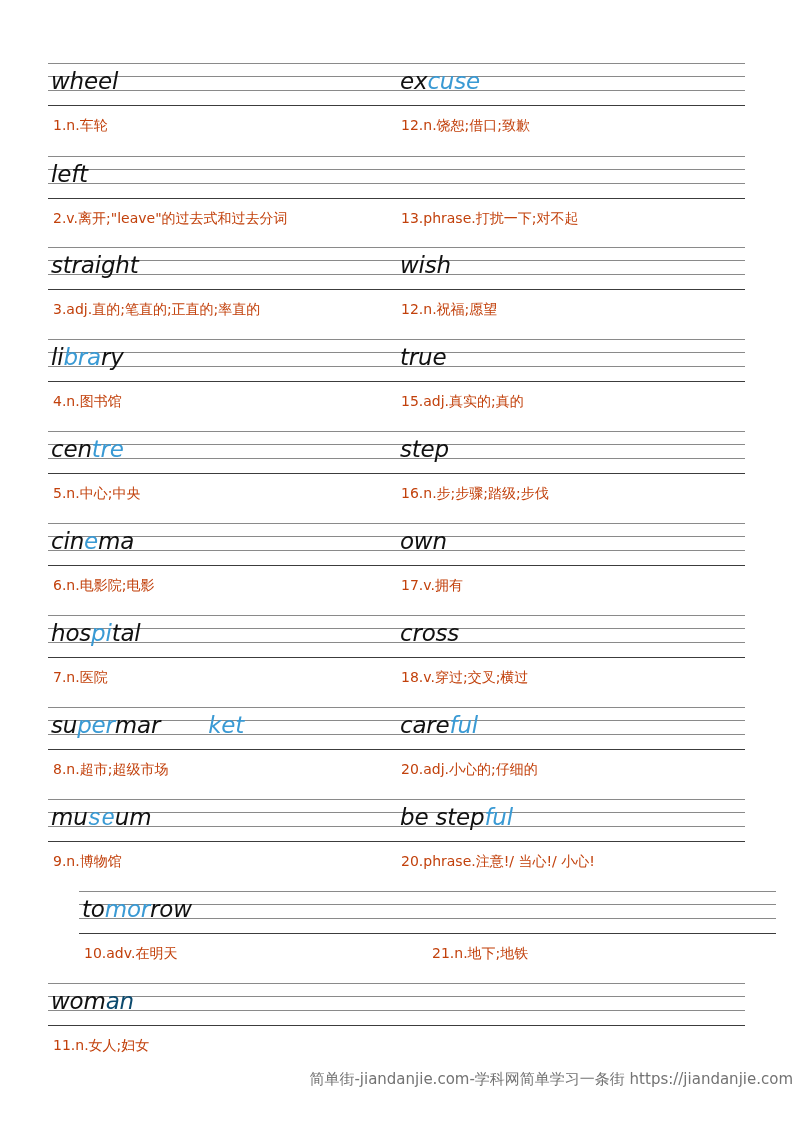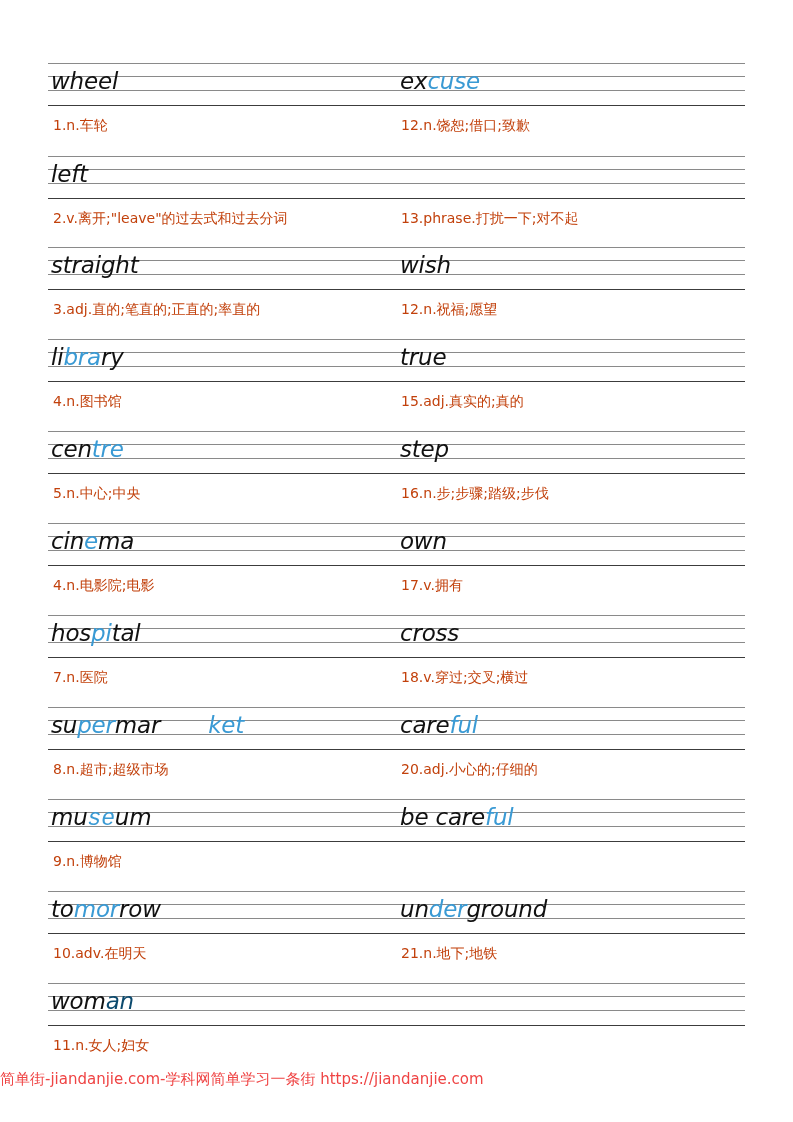--- a/index.html
+++ b/index.html
@@ -14,22 +14,22 @@
   .word { position: absolute; top: 4px; font-style: italic; font-size: 23px;
           line-height: 28px; white-space: nowrap; color: #111;
           font-family: "DejaVu Sans", sans-serif; letter-spacing: -0.2px; }
   .word .hl { color: #3a9ad4; }
   .word.left { left: 3px; }
   .word.right { left: 352px; }
   .def { position: absolute; top: 52px; font-size: 14px; line-height: 20px;
          white-space: nowrap; color: #c2410c; font-family: "DejaVu Sans", sans-serif; }
   .def.left { left: 5px; }
   .def.right { left: 353px; }
-  .footer { position: absolute; top: 1070px; left: 0; width: 793px; text-align: left;
-            font-size: 15px; color: #ef4444; font-family: "DejaVu Sans", sans-serif; }
+  .footer { position: absolute; top: 1070px; left: 0; width: 793px; text-align: right;
+            font-size: 15px; color: #737373; font-family: "DejaVu Sans", sans-serif; }
 </style>
 </head>
 <body>
 
 <div id="sheet">
     <div class="block" style="top: 63px;">
       <div class="line l0"></div>
       <div class="line l1"></div>
       <div class="line l2"></div>
       <div class="line l3"></div>
@@ -76,21 +76,21 @@
       <div class="def left">5.n.中心;中央</div>
       <div class="word right"><span>step</span></div>
       <div class="def right">16.n.步;步骤;踏级;步伐</div>
     </div>
     <div class="block" style="top: 523px;">
       <div class="line l0"></div>
       <div class="line l1"></div>
       <div class="line l2"></div>
       <div class="line l3"></div>
       <div class="word left"><span>cin</span><span class="hl" style="color: rgb(58, 154, 212);">e</span><span>ma</span></div>
-      <div class="def left">4.n.电影院;电影</div>
+      <div class="def left">6.n.电影院;电影</div>
       <div class="word right"><span>own</span></div>
       <div class="def right">17.v.拥有</div>
     </div>
     <div class="block" style="top: 615px;">
       <div class="line l0"></div>
       <div class="line l1"></div>
       <div class="line l2"></div>
       <div class="line l3"></div>
       <div class="word left"><span>hos</span><span class="hl" style="color: rgb(58, 154, 212);">pi</span><span>tal</span></div>
       <div class="def left">7.n.医院</div>
@@ -107,30 +107,30 @@
       <div class="word right"><span>care</span><span class="hl" style="color: rgb(58, 154, 212);">ful</span></div>
       <div class="def right">20.adj.小心的;仔细的</div>
     </div>
     <div class="block" style="top: 799px;">
       <div class="line l0"></div>
       <div class="line l1"></div>
       <div class="line l2"></div>
       <div class="line l3"></div>
       <div class="word left"><span>mu</span><span class="hl" style="color: rgb(58, 154, 212); font-family: Liberation Mono, monospace;">se</span><span>um</span></div>
       <div class="def left">9.n.博物馆</div>
-      <div class="word right"><span>be care</span><span class="hl" style="color: rgb(58, 154, 212);">ful</span></div>
+      <div class="word right"><span>be step</span><span class="hl" style="color: rgb(58, 154, 212);">ful</span></div>
+      <div class="def right">20.phrase.注意!/ 当心!/ 小心!</div>
     </div>
-    <div class="block" style="top: 891px;">
+    <div class="block" style="top: 891px; margin-left: 31px;">
       <div class="line l0"></div>
       <div class="line l1"></div>
       <div class="line l2"></div>
       <div class="line l3"></div>
       <div class="word left"><span>to</span><span class="hl" style="color: rgb(58, 154, 212);">mor</span><span>row</span></div>
       <div class="def left">10.adv.在明天</div>
-      <div class="word right"><span>un</span><span class="hl" style="color: rgb(58, 154, 212);">der</span><span>ground</span></div>
       <div class="def right">21.n.地下;地铁</div>
     </div>
     <div class="block" style="top: 983px;">
       <div class="line l0"></div>
       <div class="line l1"></div>
       <div class="line l2"></div>
       <div class="line l3"></div>
       <div class="word left"><span>wom</span><span class="hl" style="color: #0c4a6e;">an</span></div>
       <div class="def left">11.n.女人;妇女</div>
     </div>

